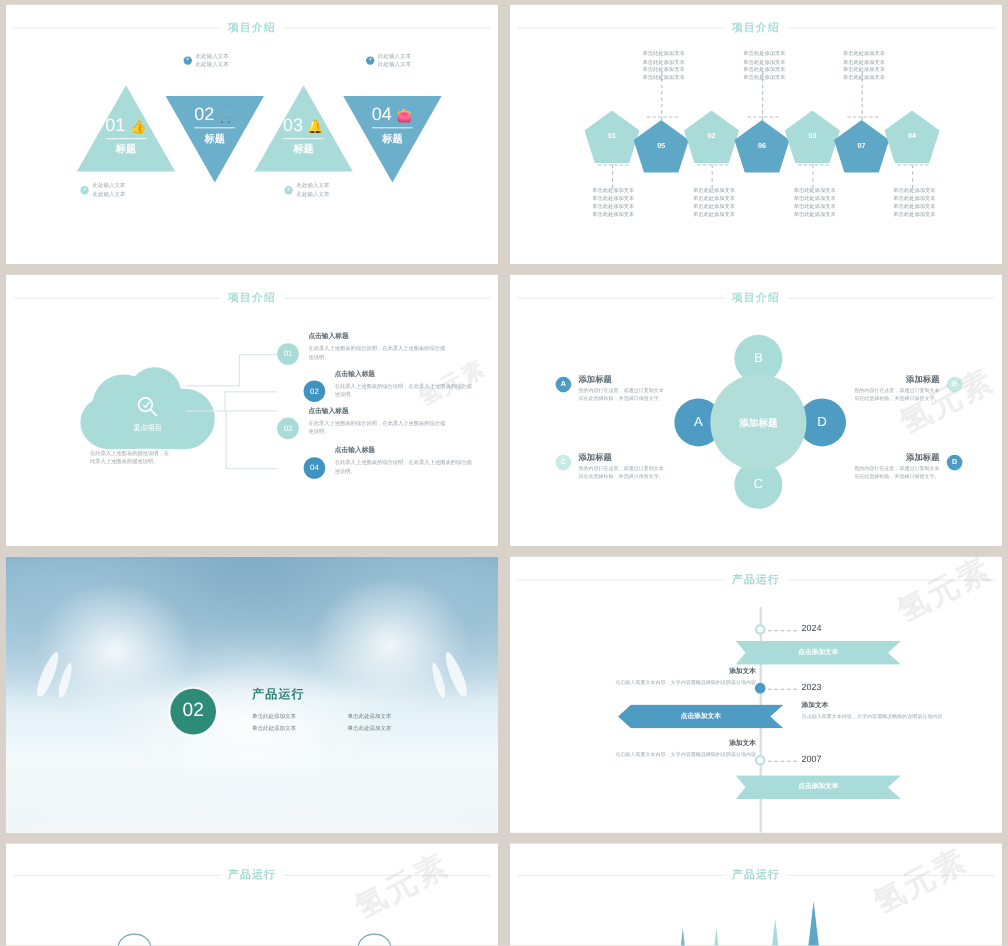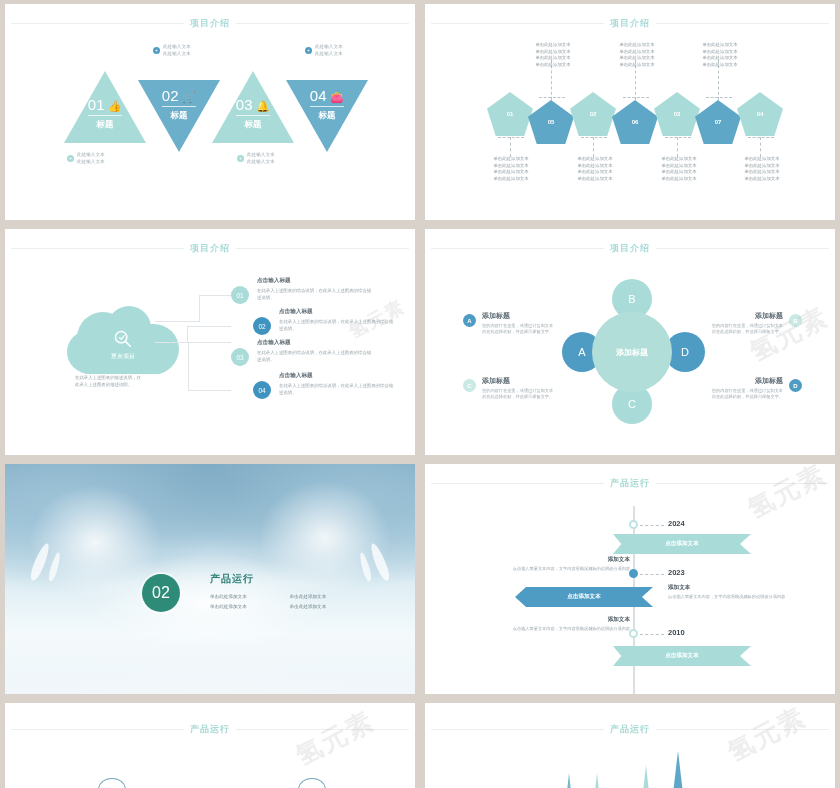--- a/index.html
+++ b/index.html
@@ -166,21 +166,21 @@
   .s5-title{font-size:10px;font-weight:bold;color:#2d7f74;letter-spacing:1px;}
   .s5-cell{font-size:4.6px;color:#6e8186;}
 
   
   .tl-line{position:absolute;width:2px;background:#d9dfe2;}
   .tl-dot{
     position:absolute;width:9px;height:9px;border-radius:50%;
     border:2px solid #bfe3e0;background:#ffffff;box-sizing:border-box;
   }
   .tl-dot.on{background:#4b9cc4;border-color:#4b9cc4;}
-  .tl-year{position:absolute;font-size:7.5px;font-weight:bold;color:#3a4850;}
+  .tl-year{position:absolute;font-size:7.5px;font-weight:normal;color:#3a4850;}
   .ribbon{
     position:absolute;display:flex;align-items:center;justify-content:center;
     color:#ffffff;font-size:5.6px;font-weight:bold;
   }
   .ribR{
     clip-path:polygon(0% 0%,100% 0%,92% 50%,100% 100%,0% 100%,6% 50%);
   }
   .ribL{
     clip-path:polygon(8% 0%,100% 0%,92% 50%,100% 100%,8% 100%,0% 50%);
   }
@@ -555,21 +555,21 @@
 
     <div class="tl-dot on" style="left:204px;top:105px;"></div>
     <div class="hdash" style="left:215px;top:110px;width:24px;"></div>
     <div class="tl-year" style="left:243px;top:104px;">2023</div>
     <div class="ribbon ribL" style="left:90px;top:123px;width:138px;height:20px;background:#4e9cc4;">
         <span>点击添加文本</span>
       </div>
 
     <div class="tl-dot" style="left:204px;top:165px;"></div>
     <div class="hdash" style="left:215px;top:170px;width:24px;"></div>
-    <div class="tl-year" style="left:243px;top:164px;">2010</div>
+    <div class="tl-year" style="left:243px;top:164px;">2007</div>
     <div class="ribbon ribR" style="left:188px;top:182px;width:138px;height:20px;background:#a9dcd8;">
         <span>点击添加文本</span>
       </div>
 
     <div style="position:absolute;left:80px;top:92px;width:125px;text-align:right;">
       <div class="tl-h">添加文本</div>
       <div class="tl-b" style="margin-top:2px;">点击输入简要文本内容，文字内容需概况精炼的说明该分项内容</div>
     </div>
 
     <div style="position:absolute;left:243px;top:120px;width:125px;">

